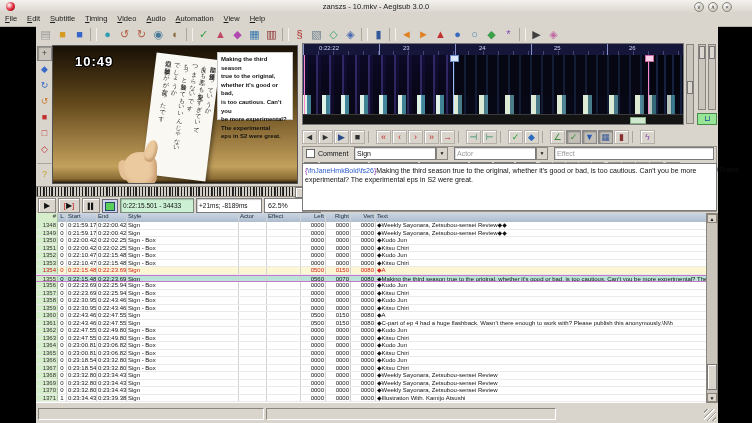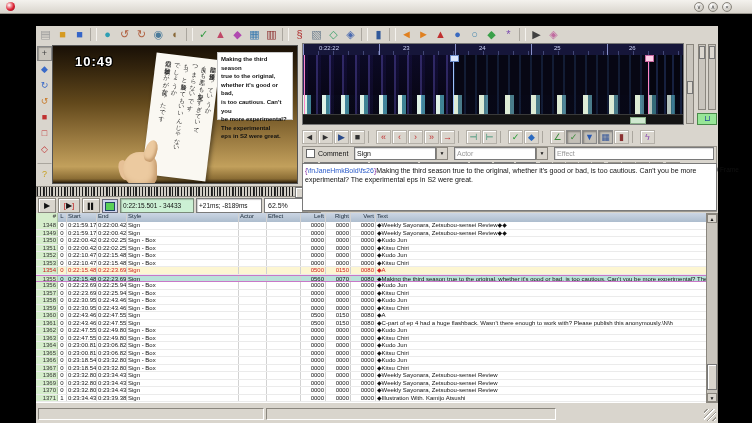--- a/index.html
+++ b/index.html
@@ -185,25 +185,29 @@
   .grip{position:absolute;right:2px;top:4px;width:12px;height:12px;
     background:repeating-linear-gradient(135deg,transparent 0 2px,#9a968e 2px 3px,#fff 3px 4px);}
 </style>
 </head>
 <body>
 
 <div id="page">
 
   <div class="titlebar">
     <span class="win-icon"></span>
+    <span class="title-text">zanszs - 10.mkv - Aegisub 3.0.0</span>
     <span class="winbtn btn-min">∨</span>
     <span class="winbtn btn-max">∧</span>
     <span class="winbtn btn-close">×</span>
   </div>
 
+  <div class="menubar">
+    
+  <span class="menu-item">File</span><span class="menu-item">Edit</span><span class="menu-item">Subtitle</span><span class="menu-item">Timing</span><span class="menu-item">Video</span><span class="menu-item">Audio</span><span class="menu-item">Automation</span><span class="menu-item">View</span><span class="menu-item">Help</span></div>
 
   <div id="body">
 
     <div class="toolbar">
 
     <span class="tbi" style="color: rgb(154, 154, 154);">▤</span>
         <span class="tbi" style="color: rgb(214, 154, 32);">■</span>
         <span class="tbi" style="color: rgb(53, 101, 200);">■</span>
         <span class="tbi sep"></span>
         <span class="tbi" style="color: rgb(47, 159, 180);">●</span>

